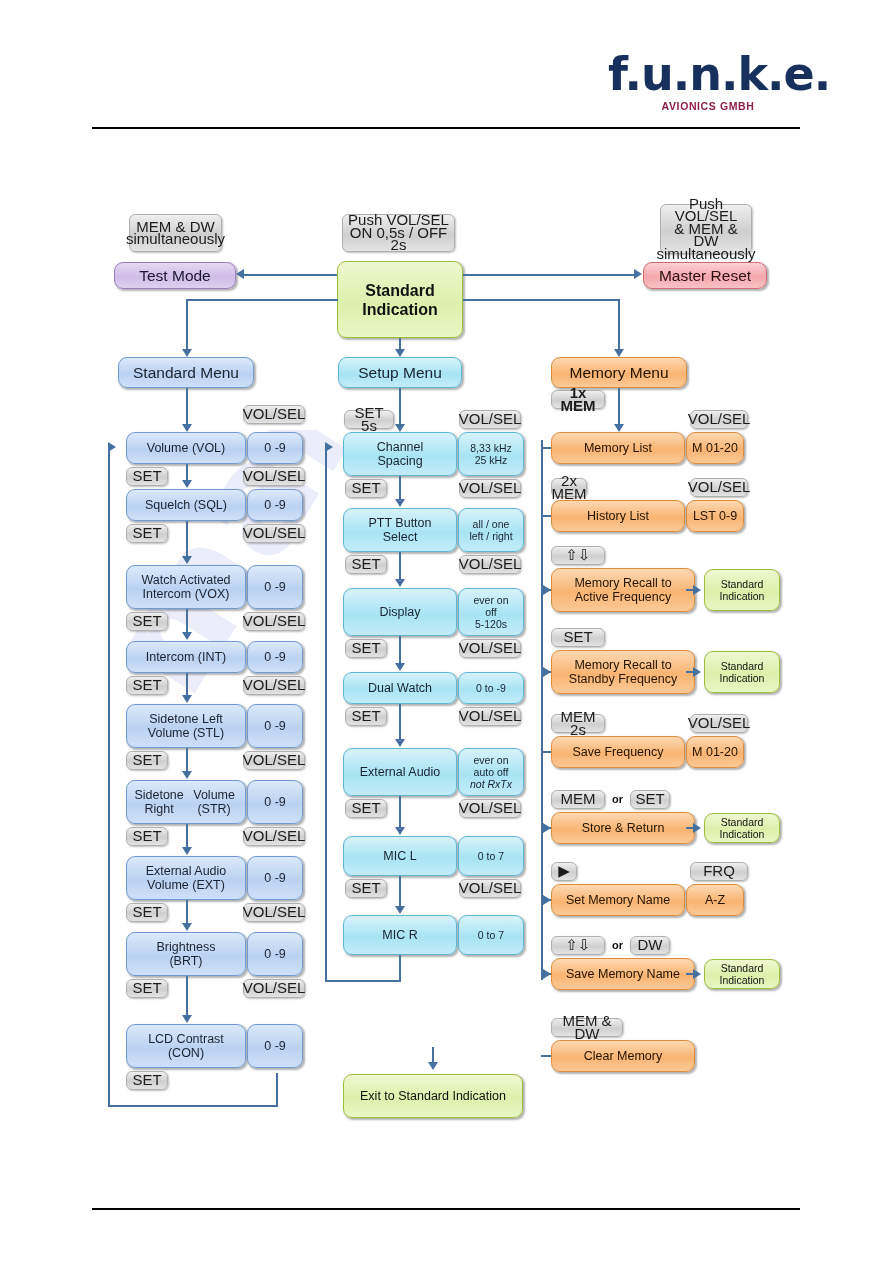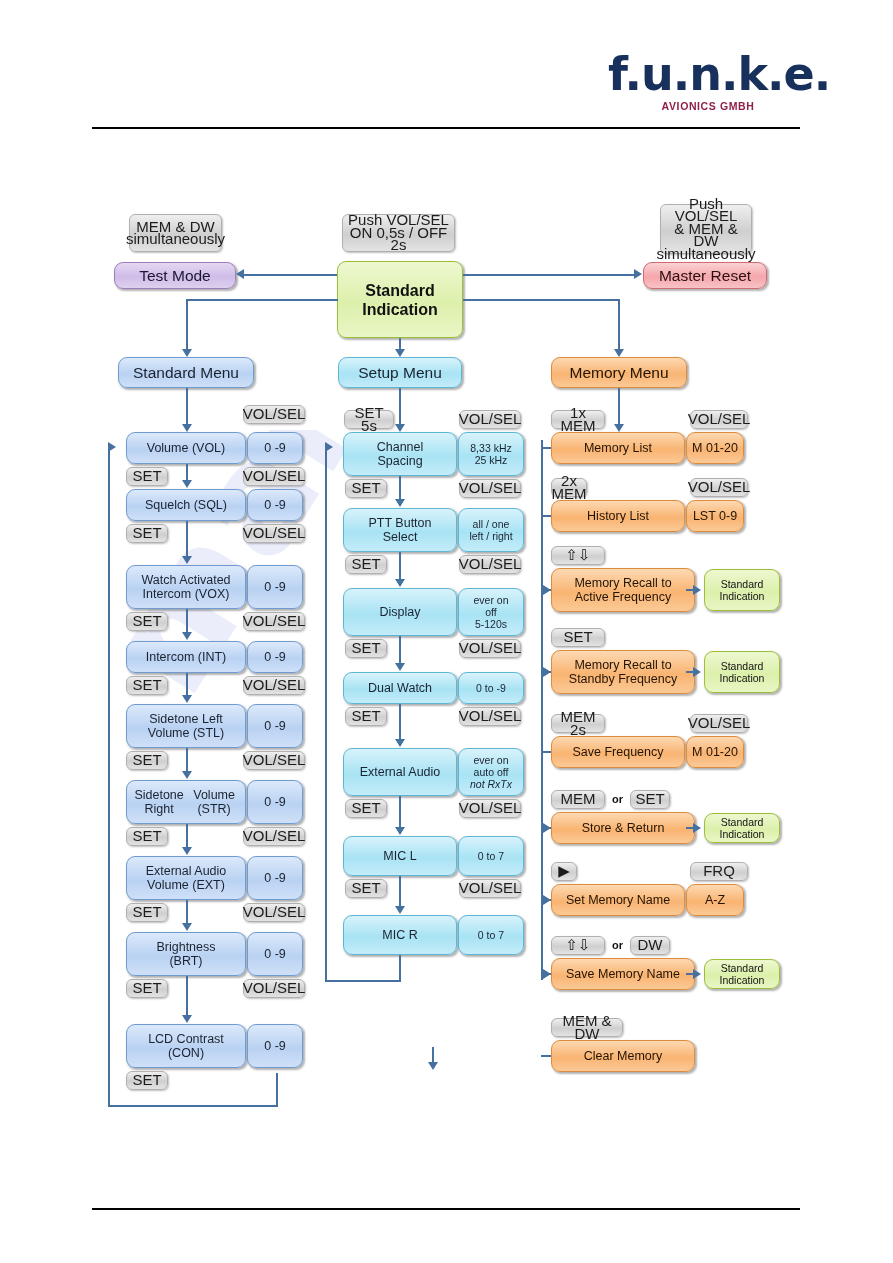--- a/index.html
+++ b/index.html
@@ -292,21 +292,21 @@
         <div class="arw arw-d" style="left:395px;top:906px;"></div>
         <div class="node n-cyan" style="left:343px;top:915px;width:114px;height:40px;flex-direction:column;">
           <div>MIC R</div>
         </div>
         <div class="node n-cyan n-small" style="left:458px;top:915px;width:66px;height:40px;flex-direction:column;">
           <div>0 to 7</div>
         </div>
         <div class="ln lnv" style="left:399px;top:955px;height:27px;"></div>
       </div>
     <div id="col-memory">
-        <div class="node n-grey" style="left:551px;top:410px;width:54px;height:19px;">1x MEM</div>
+        <div class="node n-grey" style="left:551px;top:390px;width:54px;height:19px;font-weight:bold;">1x MEM</div>
         <div class="node n-orange" style="left:551px;top:432px;width:134px;height:32px;flex-direction:column;">
           <div>Memory List</div>
         </div>
         <div class="node n-orange" style="left:686px;top:432px;width:58px;height:32px;">M 01-20</div>
         <div class="node n-grey" style="left:690px;top:410px;width:58px;height:19px;">VOL/SEL</div>
         <div class="ln lnh" style="left:541px;top:447px;width:10px;"></div>
         <div class="node n-grey" style="left:551px;top:478px;width:36px;height:19px;">2x MEM</div>
         <div class="node n-orange" style="left:551px;top:500px;width:134px;height:32px;flex-direction:column;">
           <div>History List</div>
         </div>
@@ -395,15 +395,16 @@
     <div class="arw arw-r" style="left:108px;top:442px;"></div>
 
     <div class="ln lnv" style="left:325px;top:447px;height:535px;"></div>
     <div class="ln lnh" style="left:325px;top:980px;width:75px;"></div>
     <div class="arw arw-r" style="left:325px;top:442px;"></div>
 
     <div class="ln lnv" style="left:541px;top:440px;height:540px;"></div>
 
     <div class="ln lnv" style="left:432px;top:1047px;height:18px;"></div>
     <div class="arw arw-d" style="left:428px;top:1062px;"></div>
+    <div class="node n-green" style="left:343px;top:1074px;width:180px;height:44px;font-size:12.5px;">Exit to Standard  Indication</div>
 
   </div>
 </div>
 
 </body></html>

